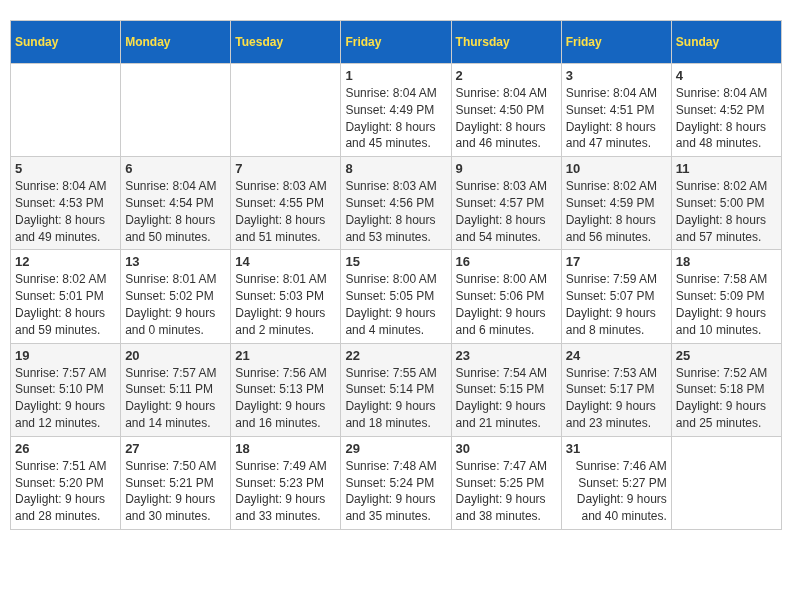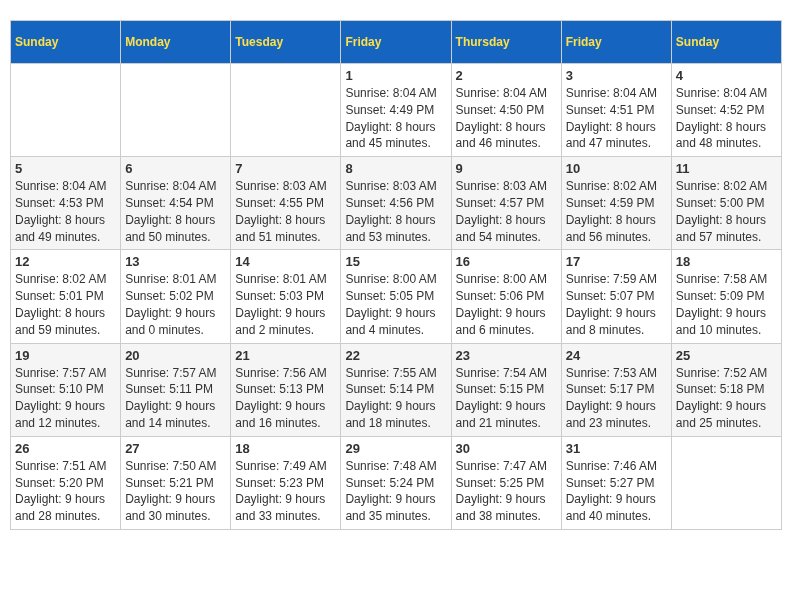--- a/index.html
+++ b/index.html
@@ -322,21 +322,21 @@
         </td>
         <td>
           <div class="day-number">30</div>
           <div class="day-info" style="white-space: pre-line;">Sunrise: 7:47 AM
 Sunset: 5:25 PM
 Daylight: 9 hours
 and 38 minutes.</div>
         </td>
         <td>
           <div class="day-number">31</div>
-          <div class="day-info" style="white-space: pre-line;">Sunrise: 7:46 AM
+          <div class="day-info" style="white-space: pre-line; text-align: right;">Sunrise: 7:46 AM
 Sunset: 5:27 PM
 Daylight: 9 hours
 and 40 minutes.</div>
         </td>
         <td class="empty-cell"></td>
       </tr>
     </tbody>
 </table>
 
 </body></html>

